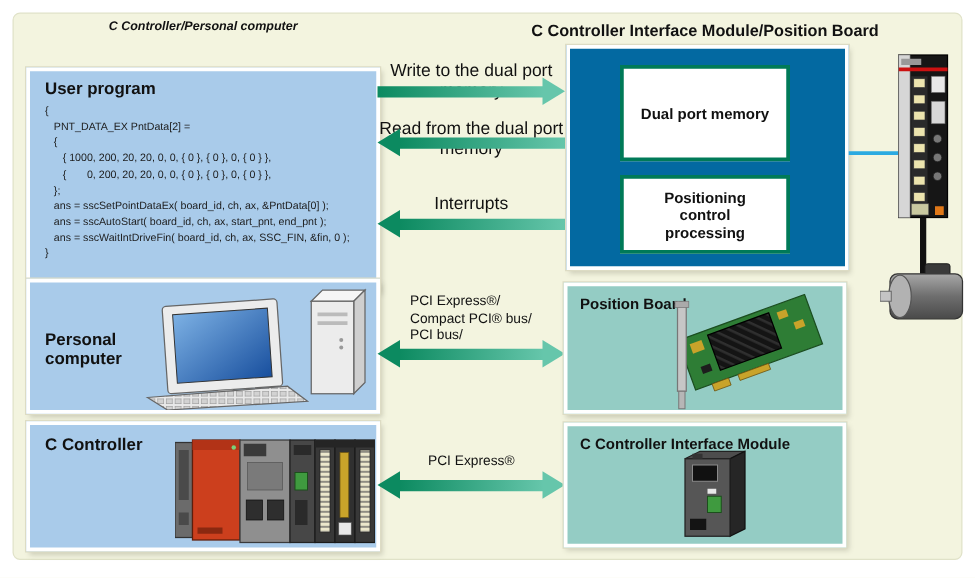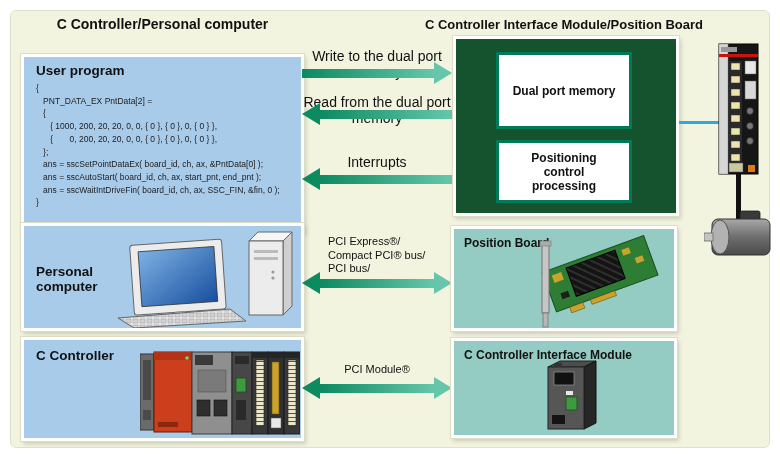--- a/index.html
+++ b/index.html
@@ -1,34 +1,34 @@
 <!DOCTYPE html>
 <html><head>
 <meta charset="utf-8">
 <style>
   html,body{margin:0;padding:0;background:#fff;font-family:"Liberation Sans",sans-serif;}
   .canvas{position:relative;width:780px;height:462px;background:#fff;overflow:hidden;}
   .diagram{position:absolute;left:10px;top:10px;width:760px;height:438px;background:#f3f4df;
            border:1px solid #e0e2c8;border-radius:6px;box-sizing:border-box;}
   .title{position:absolute;font-weight:bold;color:#111;text-align:center;}
-  .left-title{left:10px;top:5px;width:283px;font-size:14px;}
+  .left-title{left:10px;top:5px;width:283px;font-size:10px;font-style:italic;}
   .right-title{left:398px;top:6px;width:310px;font-size:13px;}
 
   .bluebox{position:absolute;background:#a9cbea;border:3px solid #fff;box-sizing:border-box;
            box-shadow:0 0 0 1px #dddcc4, 2px 3px 4px rgba(90,90,70,.25);}
   .user-program{left:10px;top:26px;width:283px;height:179px;padding:6px 0 0 12px;margin-top:17px;}
   .personal-computer{left:10px;top:212px;width:283px;height:108px;}
   .c-controller{left:10px;top:326px;width:283px;height:104px;text-align:center;}
   .box-heading{font-weight:bold;font-size:13.5px;color:#111;}
   .pc-label{position:absolute;left:12px;top:8px;width:80px;line-height:15px;margin-top:30px;}
   .cc-label{position:absolute;left:12px;top:8px;}
   .code{margin-top:4px;font-size:8.5px;line-height:12.7px;color:#1c1c1c;}
   .code div{white-space:pre;}
 
-  .teal-panel{position:absolute;left:442px;top:25px;width:226px;height:180px;background:#14532d;
+  .teal-panel{position:absolute;left:442px;top:25px;width:226px;height:180px;background:#0369a1;
               border:3px solid #fff;box-sizing:border-box;
               box-shadow:0 0 0 1px #dddcc4, 2px 3px 4px rgba(90,90,70,.25);}
   .white-box{position:absolute;background:#fff;border:3px solid #007a58;box-sizing:border-box;
              display:flex;align-items:center;justify-content:center;text-align:center;
              font-weight:bold;font-size:12px;color:#111;}
   .dpm{left:40px;top:13px;width:136px;height:77px;}
   .pcp{left:40px;top:101px;width:136px;height:63px;padding:0 24px;}
 
   .teal-box{position:absolute;background:#94ccc4;border:3px solid #fff;box-sizing:border-box;
             box-shadow:0 0 0 1px #dddcc4, 2px 3px 4px rgba(90,90,70,.25);}
@@ -177,21 +177,21 @@
     <div>PCI Express®/</div>
     <div>Compact PCI® bus/</div>
     <div>PCI bus/</div>
   </div>
   <div class="arrow both" style="left:291px;top:261px;">
     <div class="arrow-body"></div>
     <div class="head-l"></div>
     <div class="head-r"></div>
   </div>
 
-  <div class="pciex-label">PCI Module®</div>
+  <div class="pciex-label">PCI Express®</div>
   <div class="arrow both" style="left:291px;top:366px;">
     <div class="arrow-body"></div>
     <div class="head-l"></div>
     <div class="head-r"></div>
   </div>
 
   <div class="teal-panel">
     <div class="white-box dpm">
       <span>Dual port memory</span>
     </div>

